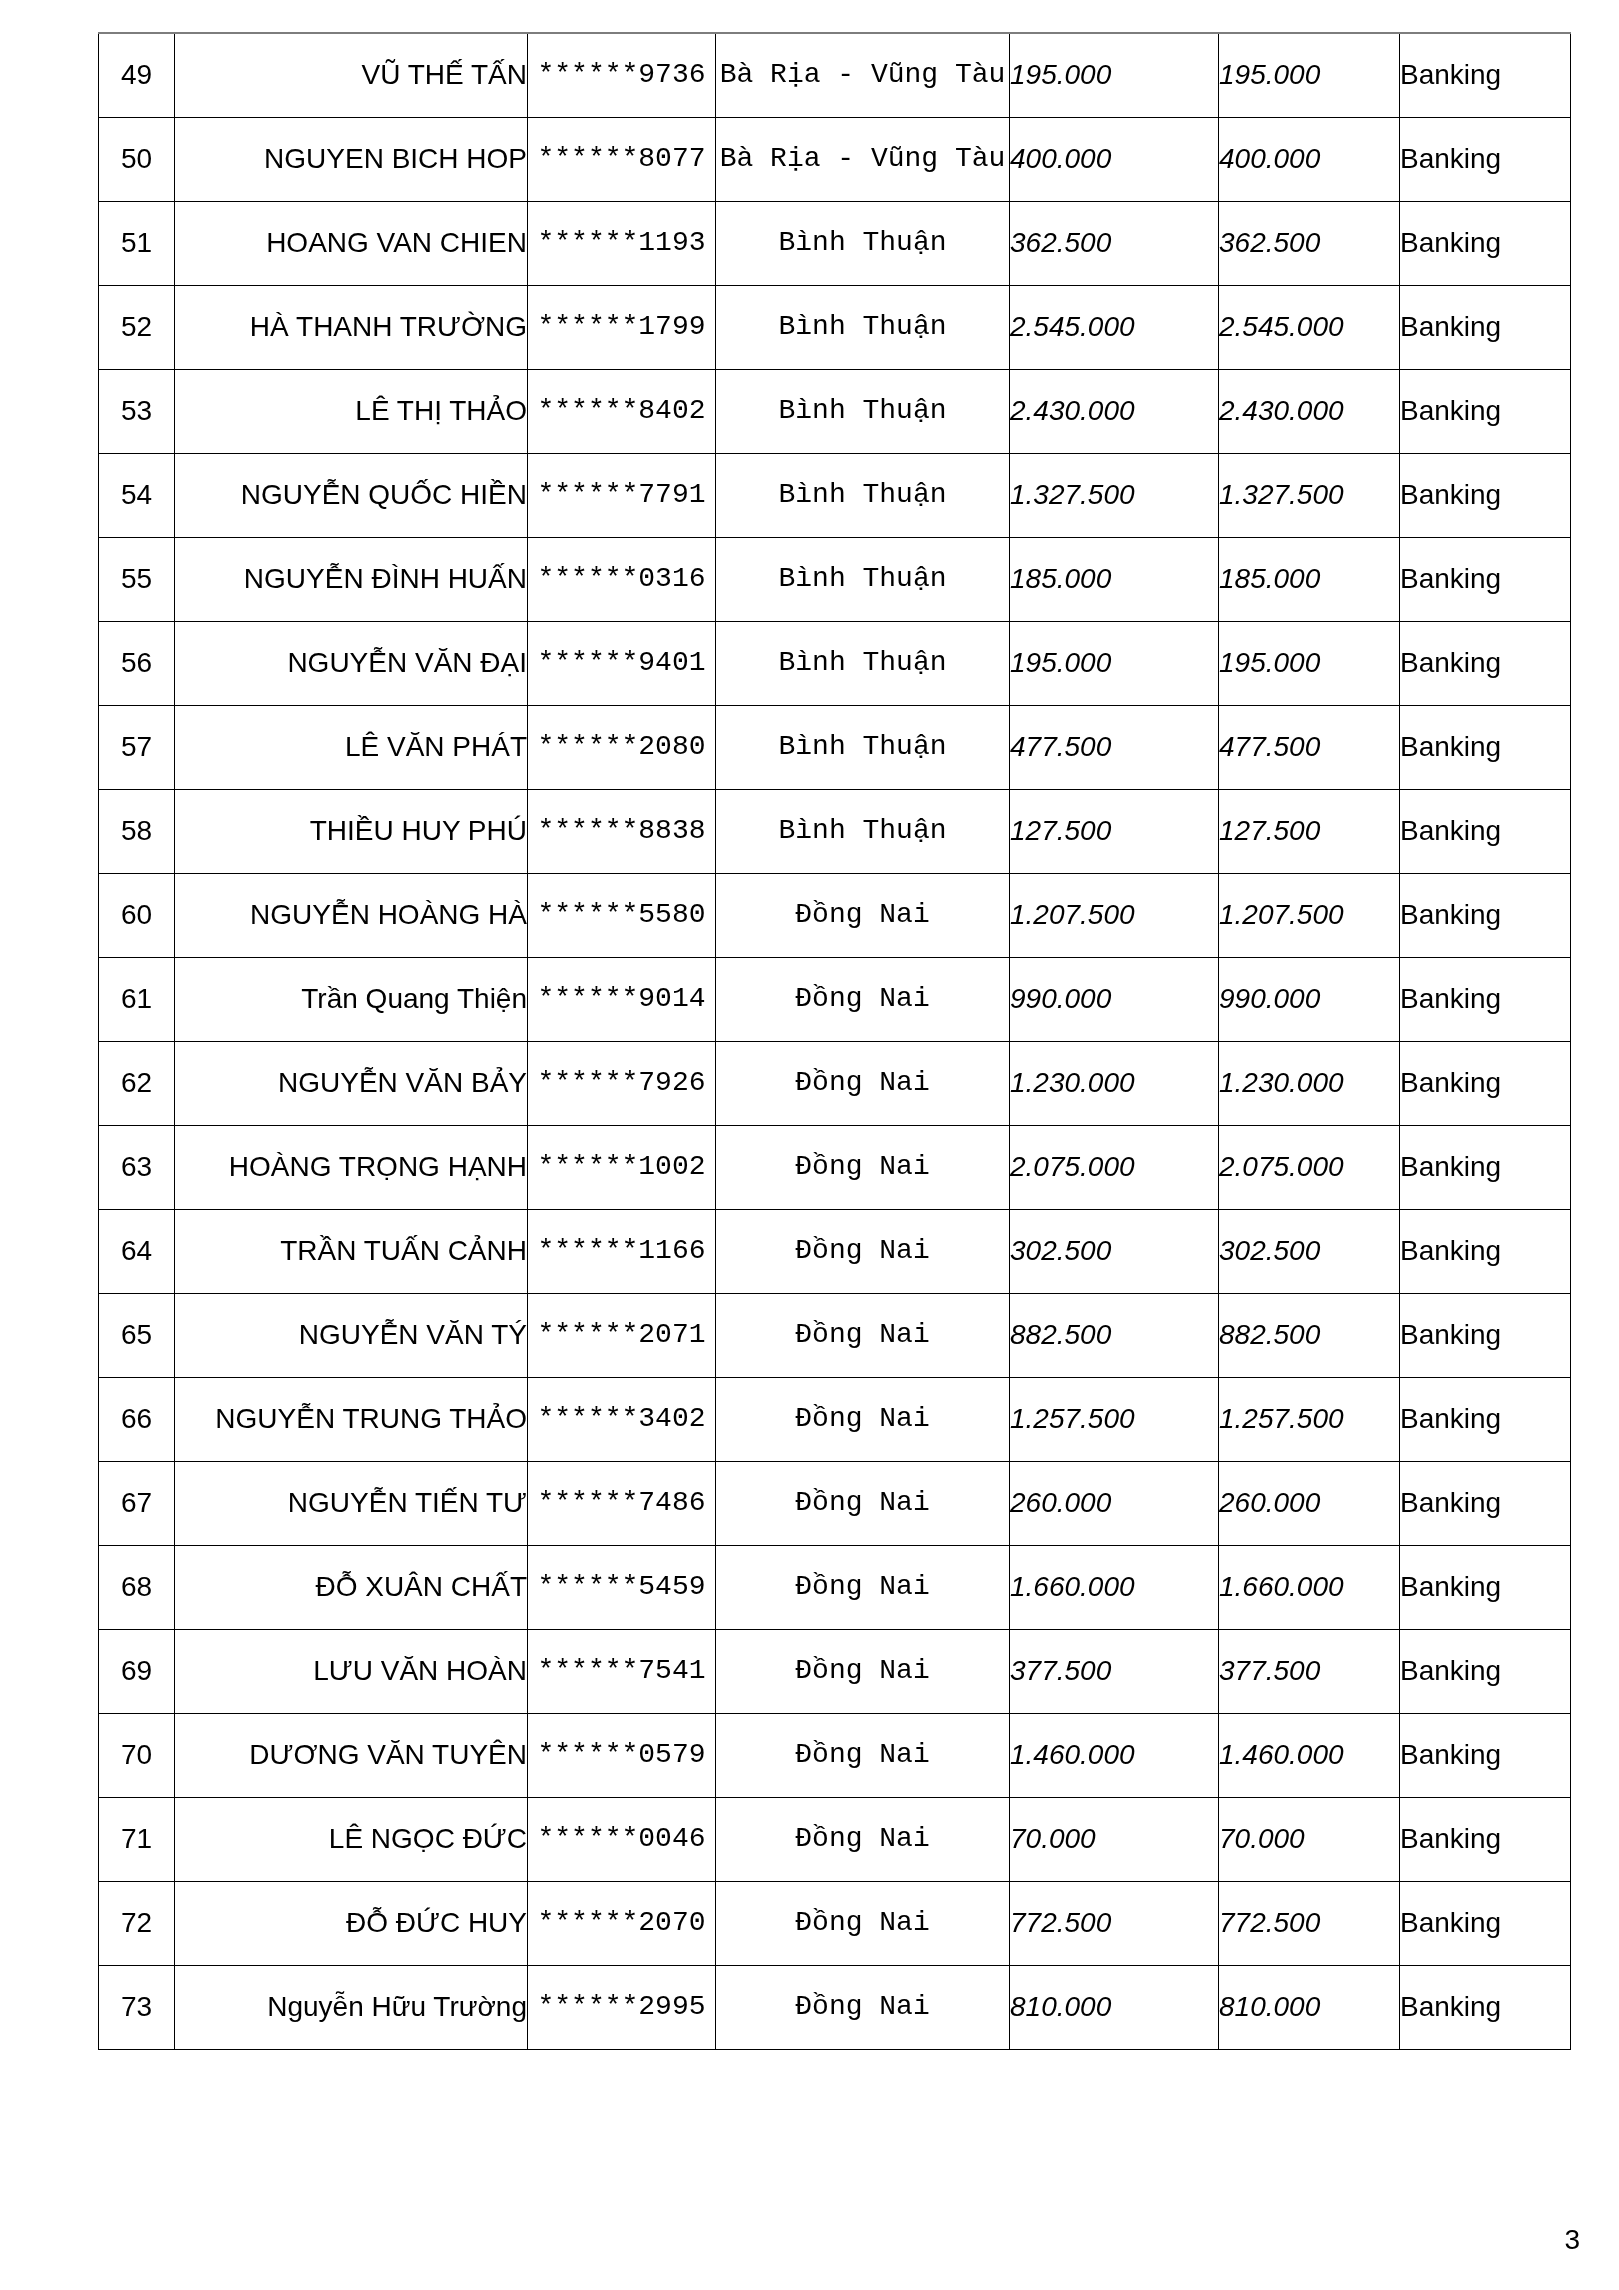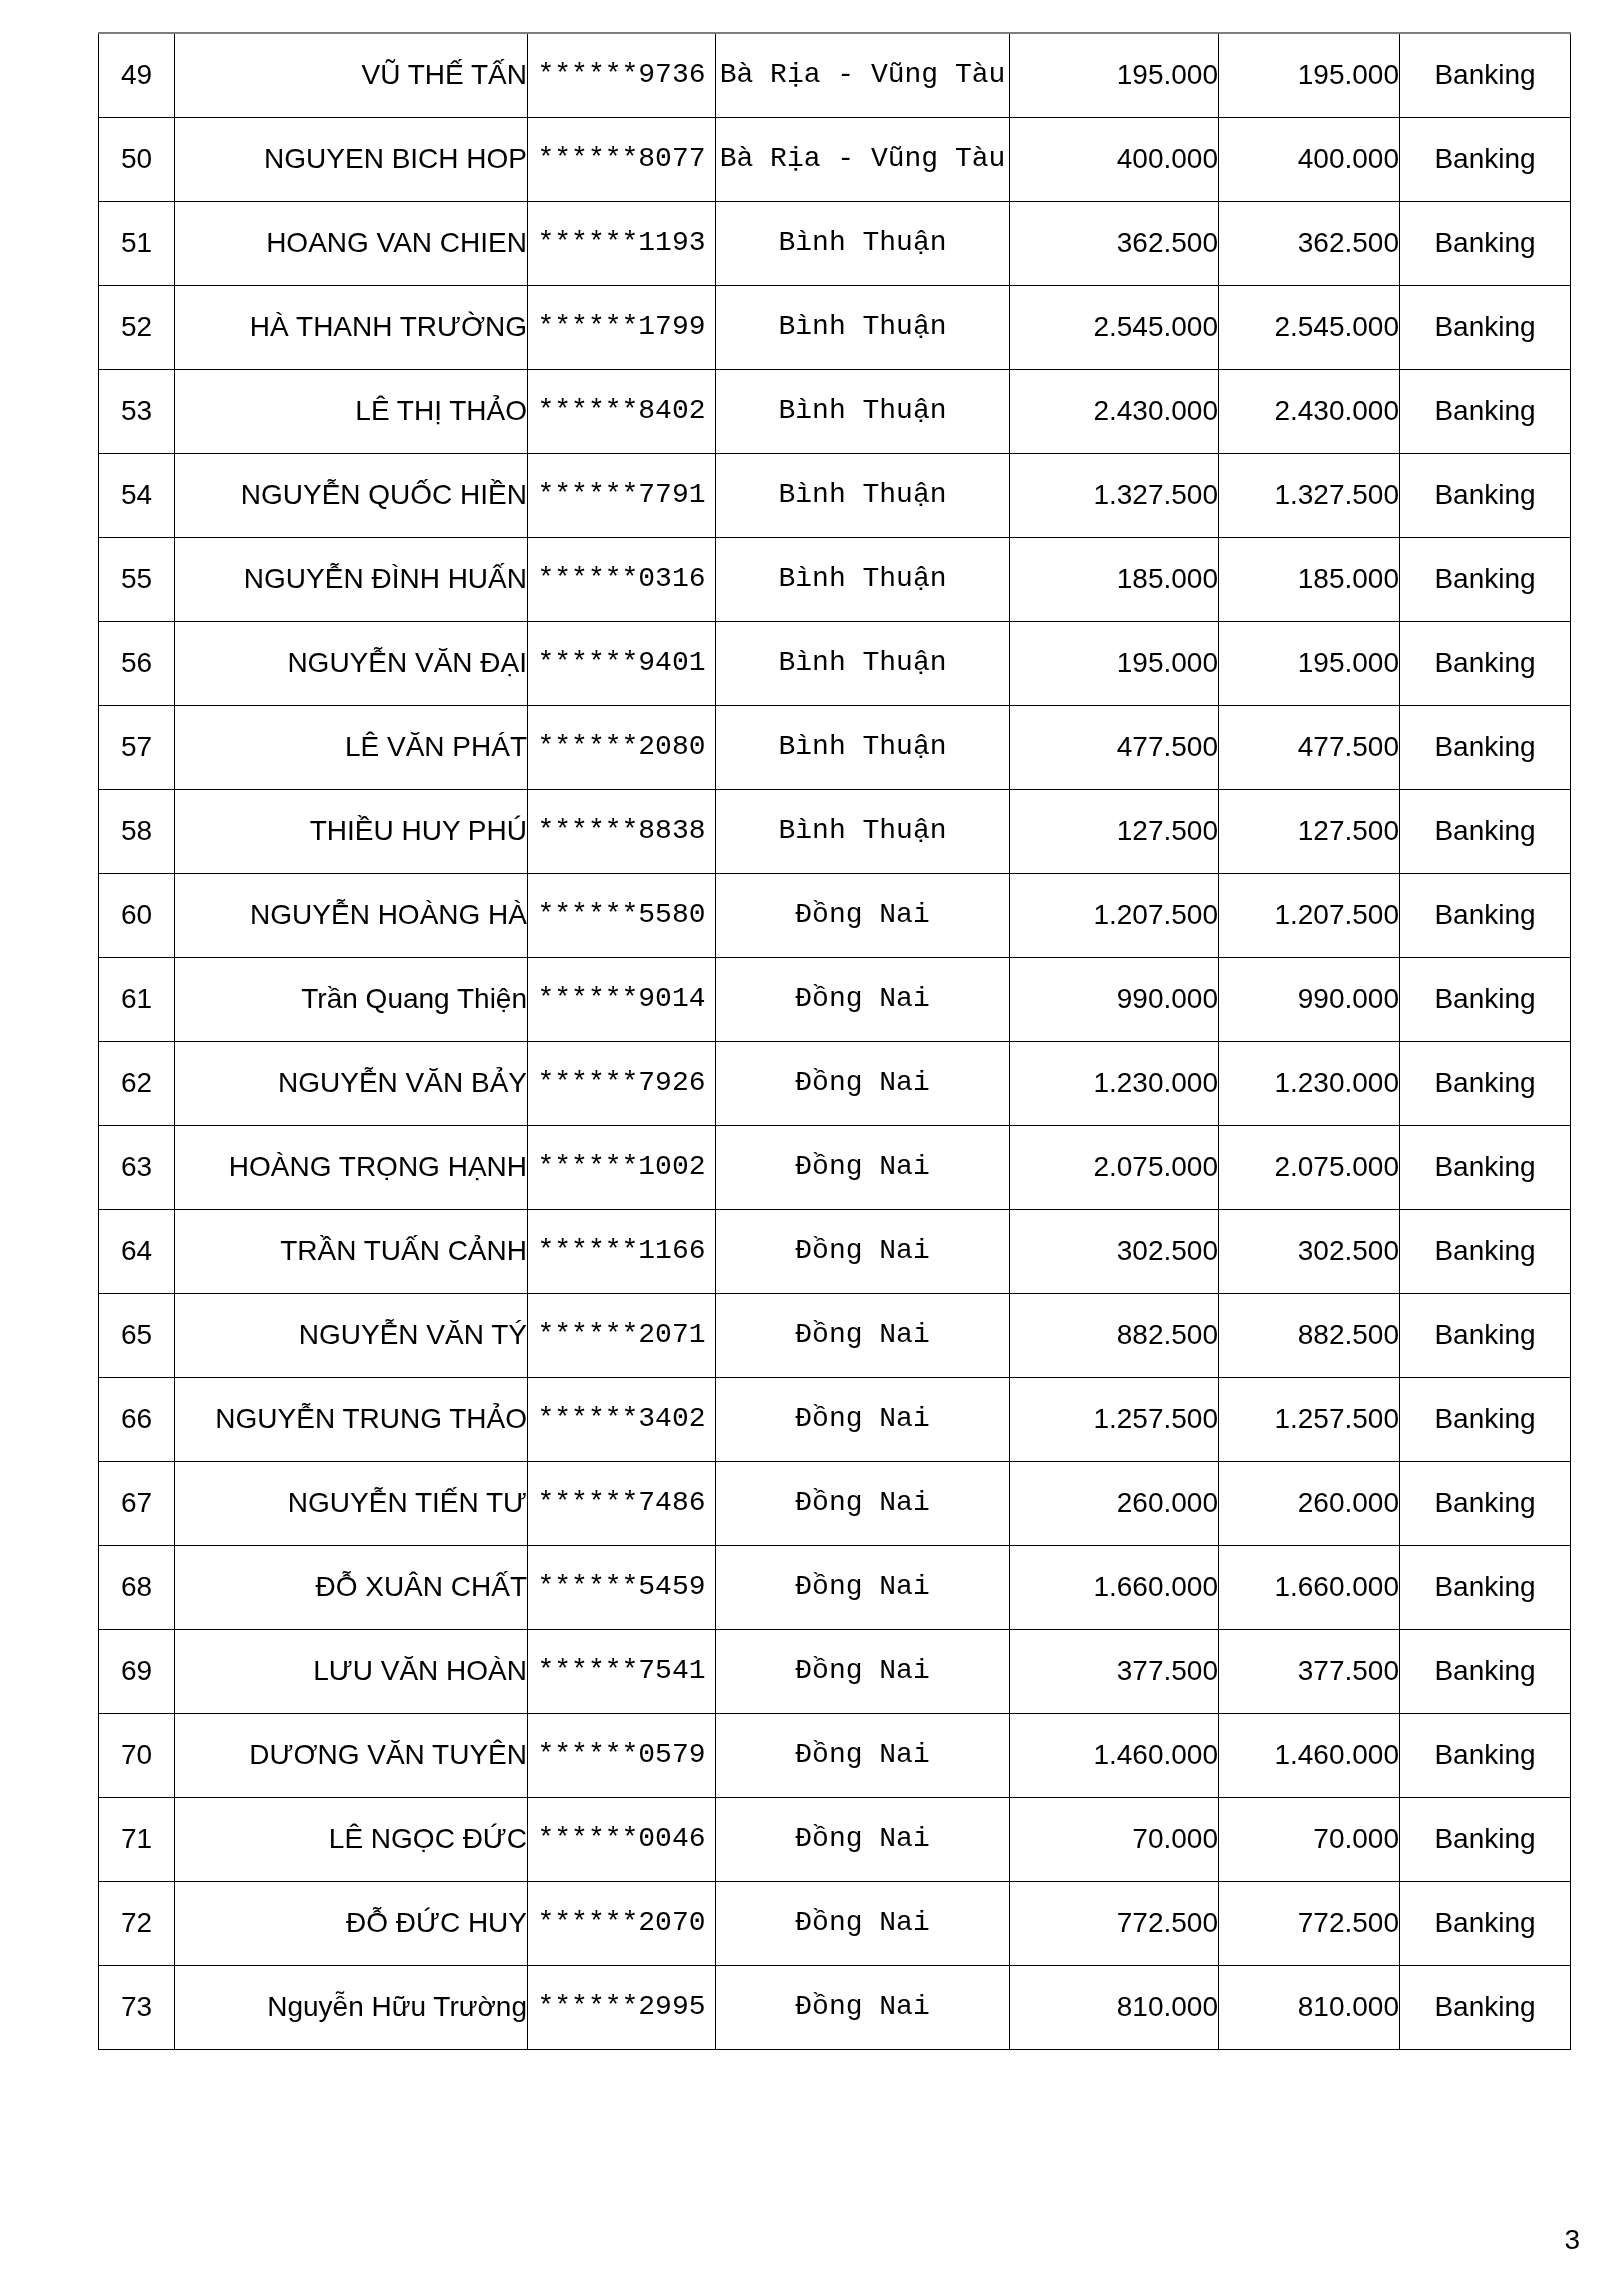--- a/index.html
+++ b/index.html
@@ -36,22 +36,22 @@
     white-space: nowrap;
   }
   table.payout-table tr {
     height: 84px;
     padding-left: 19px;
   }
   td.c-no     { text-align: center; }
   td.c-name   { text-align: right; padding-left: 9.2px; }
   td.c-phone  { text-align: center; font-family: Liberation Mono, monospace; }
   td.c-prov   { text-align: center; font-family: Liberation Mono, monospace; }
-  td.c-amt    { text-align: right; padding-right: 14px; }
-  td.c-status { text-align: center; }
+  td.c-amt    { padding-right: 14px; font-style: italic; }
+  td.c-status { text-align: left; }
   .page-number {
     position: absolute;
     top: 2224px;
     right: 40px;
     font-size: 28px;
     color: #000000;
   }
 </style>
 </head>
 <body>

